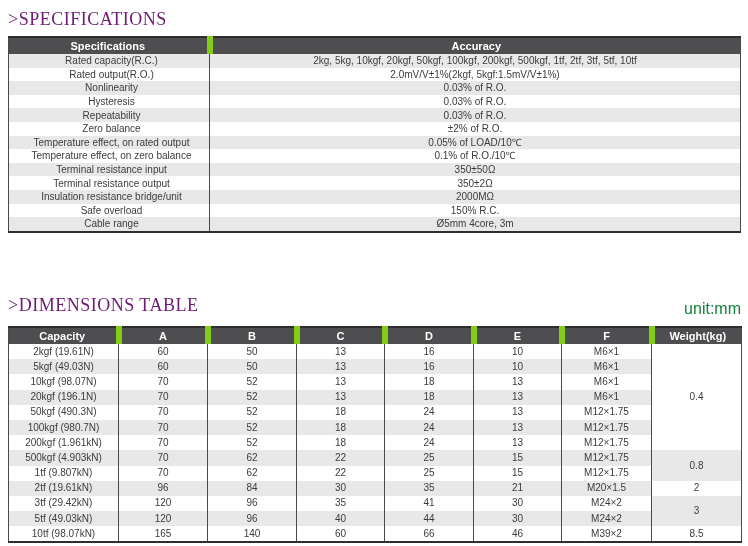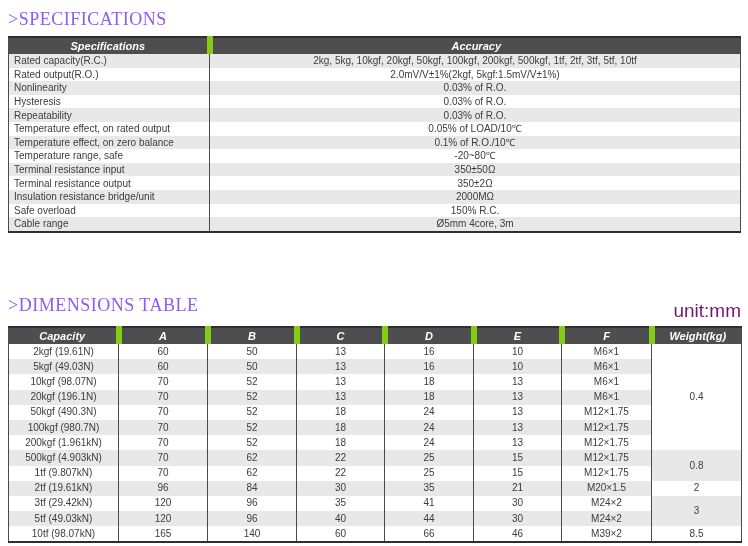--- a/index.html
+++ b/index.html
@@ -4,49 +4,49 @@
 <style>
   html,body{margin:0;padding:0;}
   body{
     width:748px;height:546px;position:relative;background:#fff;
     font-family:"Liberation Sans",sans-serif;color:#3c3c3c;
     overflow:hidden;
   }
   .sec-title{
     position:absolute;left:8px;margin:0;
     font-family:"Liberation Serif",serif;font-weight:normal;
-    font-size:18px;letter-spacing:0.5px;color:#8b5cf6;text-align:right;
+    font-size:18px;letter-spacing:0.5px;color:#701a75;text-align:right;
   }
   #spec-title{top:9px;}
   #dim-title{top:295px;}
   #unit-label{
     position:absolute;right:7px;top:300px;
-    font-size:19px;color:#701a75;
+    font-size:16px;color:#15803d;
   }
   table{
     position:absolute;left:8px;border-collapse:collapse;table-layout:fixed;
     border:1px solid #4a4a4a;border-top:2px solid #2e2e2e;border-bottom:2px solid #2e2e2e;
   }
   #spec-table{top:36px;width:732px;}
   #dim-table{top:326px;width:733px;border-radius:11px;}
   th{
     background:#4e4e50;color:#fff;font-weight:bold;font-size:11px;
-    height:16px;padding:0;line-height:16px;text-align:center;font-style:italic;
+    height:16px;padding:0;line-height:16px;text-align:center;
   }
   th + th{border-left:6px solid #84cc16;}
   td{
     font-size:10px;padding:0;text-align:center;color:#3c3c3c;
     white-space:nowrap;overflow:hidden;
   }
   #spec-table td{height:13.6px;line-height:13px;}
   #dim-table td{height:15.2px;line-height:14px;}
   td + td{border-left:1px solid #4a4a4a;}
   #spec-table tbody tr:nth-child(odd) td{background:#e8e8e9;}
   #dim-table tbody tr:nth-child(even) td{background:#e8e8e9;}
-  #spec-table td.l{text-align:left;padding-left:5px;}
+  #spec-table td.l{text-align:center;padding-left:5px;}
   td.wc-white{background:#fff !important;}
   td.wc-gray{background:#e8e8e9 !important;}
 </style>
 </head>
 <body>
 
 <h2 class="sec-title" id="spec-title">&gt;SPECIFICATIONS</h2>
 
 <table id="spec-table">
   <colgroup>
@@ -74,30 +74,30 @@
       </tr>
       <tr>
         <td class="l">Hysteresis</td>
         <td>0.03% of R.O.</td>
       </tr>
       <tr>
         <td class="l">Repeatability</td>
         <td>0.03% of R.O.</td>
       </tr>
       <tr>
+        <td class="l">Zero balance</td>
+        <td>±2% of R.O.</td>
+      </tr>
+      <tr>
         <td class="l">Temperature effect, on rated output</td>
         <td>0.05% of LOAD/10℃</td>
       </tr>
       <tr>
         <td class="l">Temperature effect, on zero balance</td>
         <td>0.1% of R.O./10℃</td>
-      </tr>
-      <tr>
-        <td class="l">Temperature range, safe</td>
-        <td>-20~80℃</td>
       </tr>
       <tr>
         <td class="l">Terminal resistance input</td>
         <td>350±50Ω</td>
       </tr>
       <tr>
         <td class="l">Terminal resistance output</td>
         <td>350±2Ω</td>
       </tr>
       <tr>

